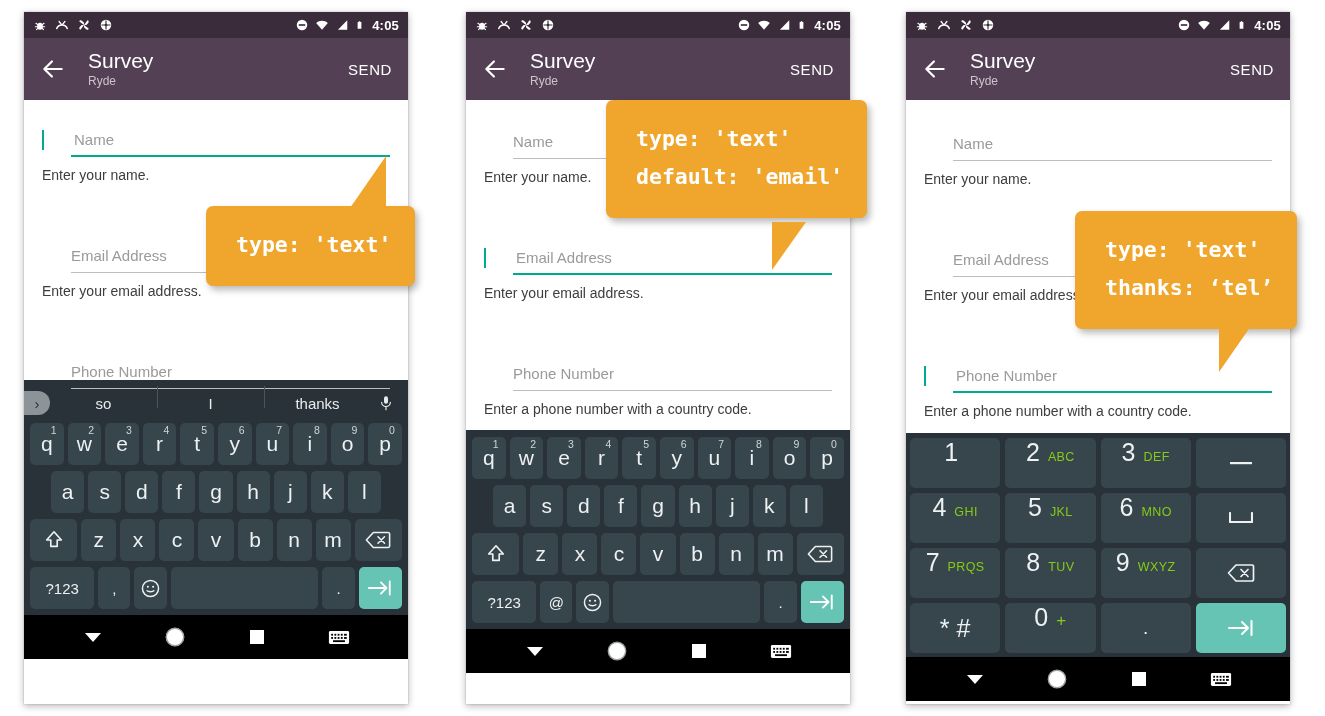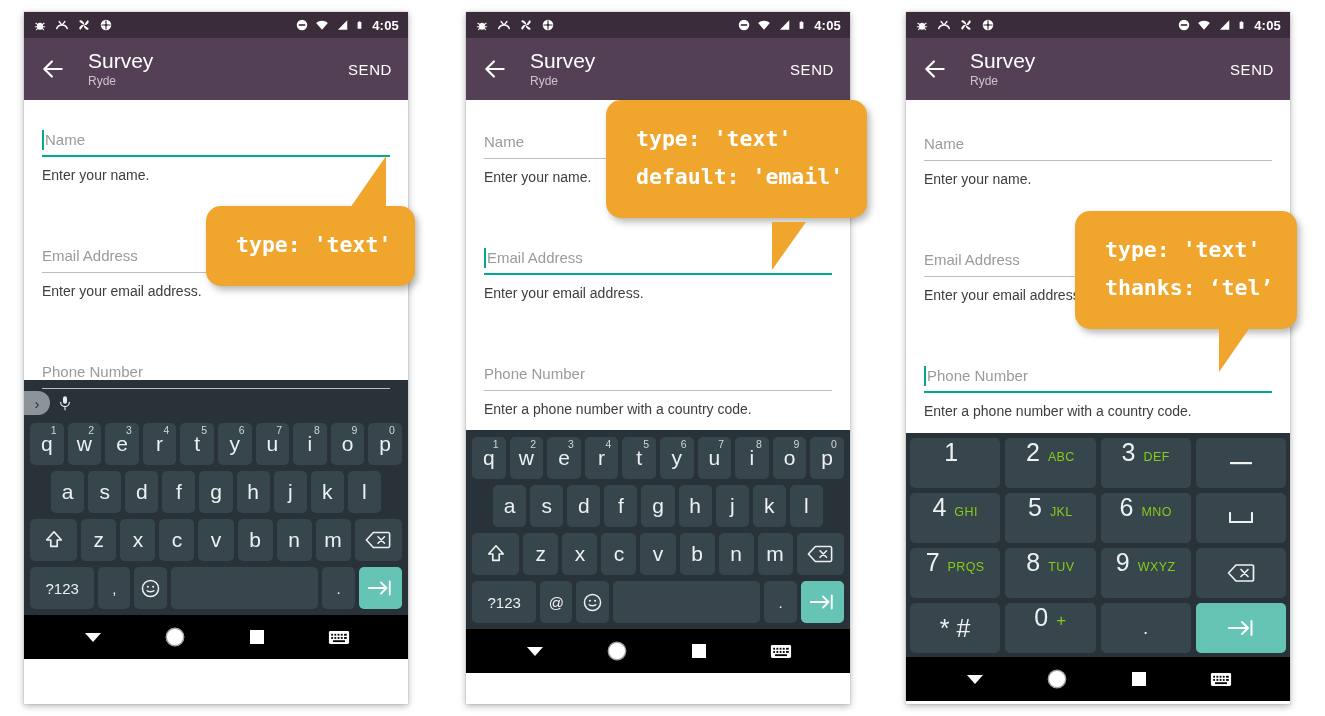--- a/index.html
+++ b/index.html
@@ -43,38 +43,38 @@
     position: relative;
   }
   .back-arrow { width: 26px; height: 26px; flex: 0 0 auto; }
   .titlewrap { margin-left: 22px; display: flex; flex-direction: column; justify-content: center; }
   .title { font-size: 21px; font-weight: 400; line-height: 24px; }
   .subtitle { font-size: 12px; color: #cdc3cd; line-height: 15px; margin-top: 1px; }
   .send { margin-left: auto; font-size: 15px; letter-spacing: .6px; font-weight: 400; }
 
   
   .body { background: #fff; position: relative; }
-  .field { position: relative; }
+  .field { position: relative; padding-left: 29px; }
   .field .label {
     font-size: 15px; color: #9a9a9a; line-height: 20px;
     font-family: "Liberation Sans", sans-serif;
   }
   .field .rule { height: 1px; background: #bdbdbd; margin-top: 6px; }
   .field.active .rule { height: 2px; background: #00a98f; margin-top: 5px; }
   .field.active .label { padding-left: 3px; }
   .field.active .caret {
     position: absolute; left: 0; top: 0px; width: 2px; height: 20px; background: #00a98f;
   }
   .helper { font-size: 14px; color: #3d3d3d; margin-top: 9px; line-height: 18px; }
   .fieldblock { padding: 0 18px; }
 
   
   .callout { position: absolute; z-index: 40; }
   .bubble {
-    background: #f0a52c; border-radius: 15px;
+    background: #f0a52c; border-radius: 7px;
     padding: 20px 24px 22px 30px;
     box-shadow: 3px 4px 7px rgba(0,0,0,.28);
     color: #fff;
     font-family: "DejaVu Sans Mono", "Liberation Mono", monospace;
     font-size: 21.5px; font-weight: 700; line-height: 38px;
     white-space: nowrap;
   }
   .tail { position: absolute; width: 0; height: 0; }
 
   
@@ -218,20 +218,25 @@
         <div class="field">
           <div class="label">Phone Number</div>
           <div class="rule"></div>
         </div>
       </div>
     </div>
 
     <div class="kb">
       <div class="sugg">
         <div class="sugg-arrow">›</div>
+        <div class="sugg-items">
+          <span class="sugg-item">so</span>
+          <span class="sugg-item">I</span>
+          <span class="sugg-item">thanks</span>
+        </div>
         <div class="mic">
           <svg width="16" height="20" viewBox="0 0 24 24">
               <rect x="9" y="2" width="6" height="11" rx="3" fill="#e9eced"></rect>
               <path d="M5.5 11a6.5 6.5 0 0013 0M12 18v4" stroke="#e9eced" stroke-width="1.8" fill="none" stroke-linecap="round"></path>
             </svg>
         </div>
       </div>
 
       <div class="krow">
         <div class="key">

